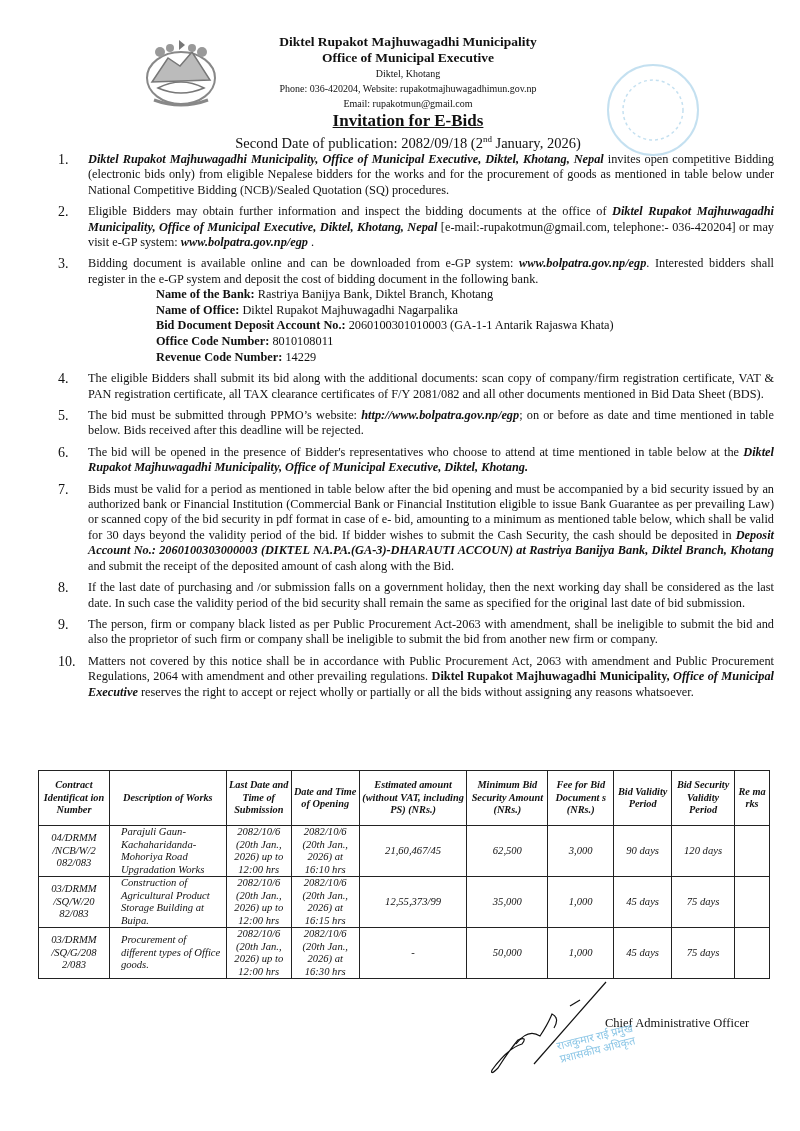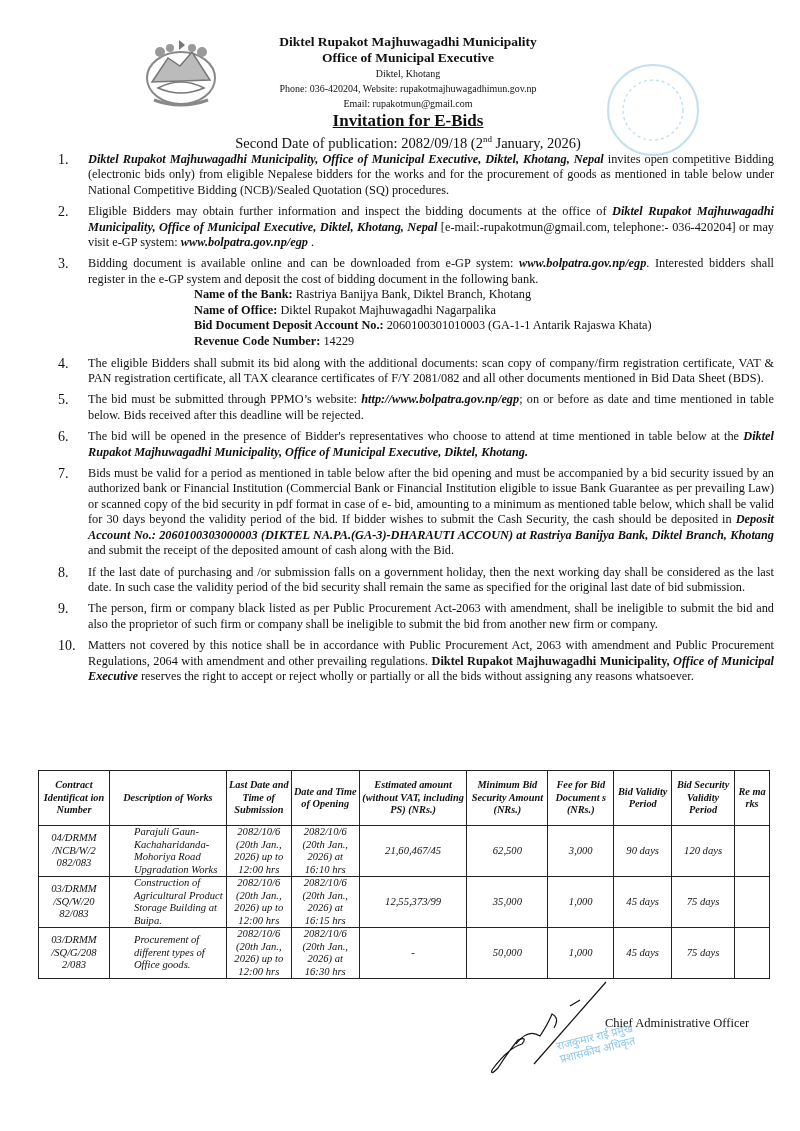--- a/index.html
+++ b/index.html
@@ -10,29 +10,29 @@
   .header .sub { font-size: 10px; line-height: 15px; }
   .header .title { font-weight: bold; font-size: 17px; line-height: 19px; text-decoration: underline; }
   .header .pubdate { font-size: 14.5px; line-height: 18px; }
   .emblem { position: absolute; left: 140px; top: 36px; width: 82px; height: 76px; }
   .stamp-top { position: absolute; left: 598px; top: 60px; width: 110px; height: 100px; opacity: 0.35; }
 
   .clauses { position: absolute; top: 152px; left: 58px; width: 716px; font-size: 12.3px; line-height: 15.4px; }
   .clause { display: flex; margin-bottom: 6px; text-align: justify; }
   .clause .num { width: 30px; flex: 0 0 30px; font-size: 14px; }
   .clause .txt { flex: 1; }
-  .bank { margin-left: 106px; font-size: 12.3px; line-height: 15.6px; }
+  .bank { margin-left: 68px; font-size: 12.3px; line-height: 15.6px; }
   .bank b { font-weight: bold; }
 
   table.bids { position: absolute; left: 38px; top: 770px; width: 732px; border-collapse: collapse;
                font-size: 10.3px; line-height: 12.5px; font-style: italic; }
   table.bids th, table.bids td { border: 1px solid #222; text-align: center; vertical-align: middle; padding: 0 2px; }
   table.bids th { font-weight: bold; height: 54px; }
   table.bids td { height: 46px; font-size: 10.6px; }
-  table.bids td.desc { text-align: left; padding-left: 24px; }
+  table.bids td.desc { text-align: left; padding-left: 11px; }
   .signature { position: absolute; left: 488px; top: 978px; width: 120px; height: 100px; }
   .cao { position: absolute; left: 605px; top: 1016px; font-size: 12.5px; }
   .stamp-bottom { position: absolute; left: 560px; top: 1030px; width: 80px; height: 48px; color: #6fb8e0; font-size: 11px; line-height: 13px; transform: rotate(-14deg); opacity: 0.8; }
 </style>
 </head>
 <body>
 
 <svg class="emblem" viewBox="0 0 82 76">
   <ellipse cx="41" cy="42" rx="34" ry="26" fill="none" stroke="#888" stroke-width="2"></ellipse>
   <path d="M12 46 L28 22 L40 30 L52 16 L70 44 Z" fill="#bbb" stroke="#777" stroke-width="1.5"></path>
@@ -67,20 +67,21 @@
     <div class="clause">
       <div class="num">2.</div>
       <div class="txt"><span>Eligible Bidders may obtain further information and inspect the bidding documents at the office of </span><b style="font-style: italic;">Diktel Rupakot Majhuwagadhi Municipality, Office of Municipal Executive, Diktel, Khotang, Nepal</b><span> [e-mail:-rupakotmun@gmail.com, telephone:- 036-420204] or may visit e-GP system: </span><b style="font-style: italic;">www.bolpatra.gov.np/egp</b><span> .</span></div>
     </div>
     <div class="clause">
       <div class="num">3.</div>
       <div class="txt"><span>Bidding document is available online and can be downloaded from e-GP system: </span><b style="font-style: italic;">www.bolpatra.gov.np/egp</b><span>. Interested bidders shall register in the e-GP system and deposit the cost of bidding document in the following bank.</span><div class="bank">
           <div><b>Name of the Bank:</b><span> Rastriya Banijya Bank, Diktel Branch, Khotang</span></div>
           <div><b>Name of Office:</b><span> Diktel Rupakot Majhuwagadhi Nagarpalika</span></div>
           <div><b>Bid Document Deposit Account No.:</b><span> 2060100301010003 (GA-1-1 Antarik Rajaswa Khata)</span></div>
+          <div><b>Office Code Number:</b><span> 8010108011</span></div>
           <div><b>Revenue Code Number:</b><span> 14229</span></div>
         </div></div>
     </div>
     <div class="clause">
       <div class="num">4.</div>
       <div class="txt"><span>The eligible Bidders shall submit its bid along with the additional documents: scan copy of company/firm registration certificate, VAT &amp; PAN registration certificate, all TAX clearance certificates of F/Y 2081/082 and all other documents mentioned in Bid Data Sheet (BDS).</span></div>
     </div>
     <div class="clause">
       <div class="num">5.</div>
       <div class="txt"><span>The bid must be submitted through PPMO’s website:  </span><b style="font-style: italic;">http://www.bolpatra.gov.np/egp</b><span>; on or before as date and time mentioned in table below. Bids received after this deadline will be rejected.</span></div>

